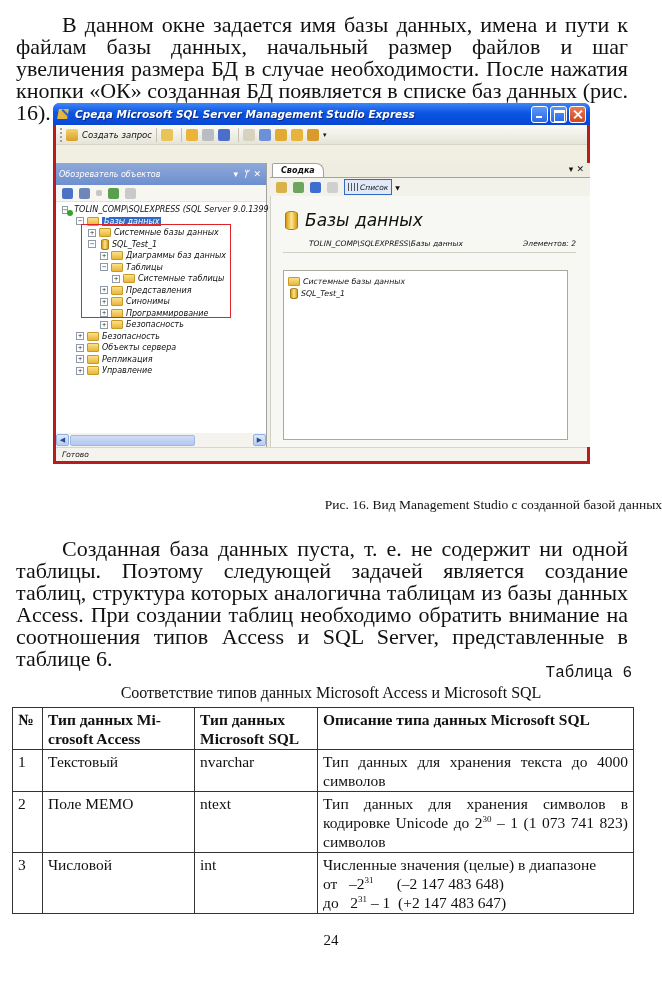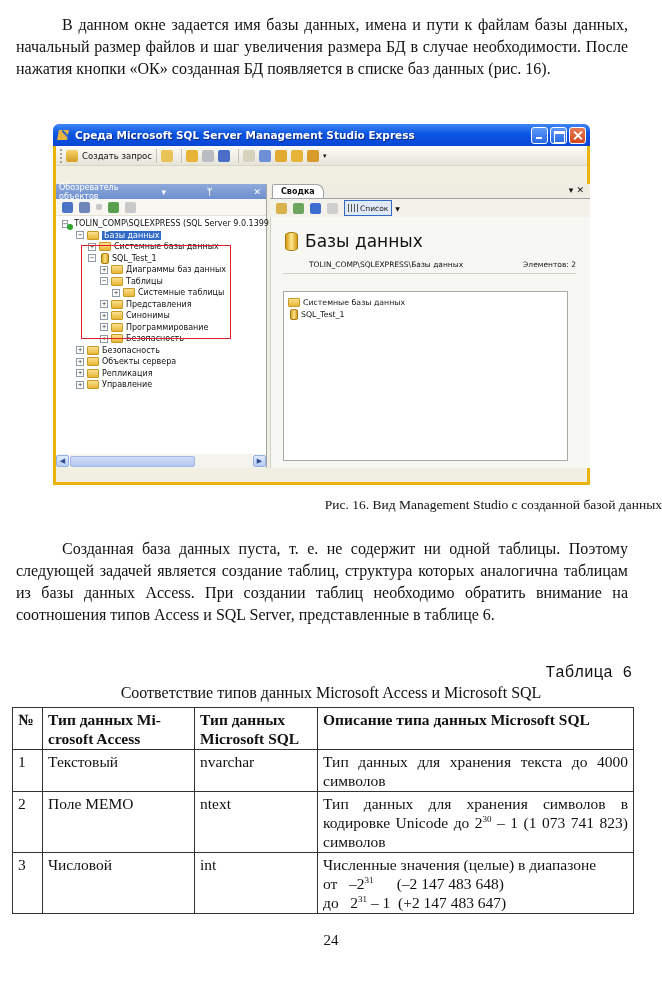--- a/index.html
+++ b/index.html
@@ -1,26 +1,26 @@
 <!DOCTYPE html>
 <html><head>
 <meta charset="utf-8">
 <style>
   * { box-sizing: border-box; margin: 0; padding: 0; }
   html, body { width: 662px; height: 990px; background: #ffffff; overflow: hidden; }
   body { position: relative; font-family: "Liberation Serif", serif; color: #111; }
 
-  .para { position: absolute; left: 16px; width: 612px; font-size: 16px; line-height: 22px; text-align: justify; }
+  .para { position: absolute; left: 16px; width: 612px; font-size: 22px; line-height: 22px; text-align: justify; }
   .para .indent { display: inline-block; width: 46px; }
   #para1 { top: 14px; }
   #para2 { top: 538px; }
 
   
-  .win { position: absolute; left: 53px; top: 124px; width: 537px; height: 361px; background: #eab308;
-         border-radius: 7px 7px 0 0; padding: 0 3px 3px 3px; font-family: "DejaVu Sans", sans-serif; }
+  .win { position: absolute; left: 53px; top: 103px; width: 537px; height: 361px; background: #b91c1c;
+         border-radius: 7px 7px 0 0; padding: 0 3px 3px 3px; font-family: "DejaVu Sans", sans-serif; font-style: italic; }
   .titlebar { height: 22px; display: flex; align-items: center; padding-left: 4px; color: #fff;
               background: linear-gradient(#3f86f5, #0b55e4 45%, #0846d3); border-radius: 6px 6px 0 0;
               margin: 0 -3px; padding-right: 4px; }
   .titlebar .app-icon { width: 14px; height: 14px; margin-right: 4px; position: relative; }
   .titlebar .app-icon::before { content: ""; position: absolute; left: 1px; top: 2px; width: 10px; height: 10px; background: #e7b43d; transform: skew(-10deg); }
   .titlebar .app-icon::after { content: ""; position: absolute; left: 4px; top: 5px; width: 9px; height: 2px; background: #2a64cf; transform: rotate(45deg); }
   .titlebar .title { font-size: 10.5px; font-weight: bold; text-shadow: 1px 1px #0a2b8a; flex: 1; white-space: nowrap; }
   .wbtn { width: 17px; height: 17px; border: 1px solid #fff; border-radius: 3px; margin-left: 2px; position: relative;
           background: linear-gradient(#5d98f7, #2a6ae8); }
   .wbtn.close { background: linear-gradient(#e57c54, #d1451e); }
@@ -35,21 +35,21 @@
   .menubar span { margin-right: 10px; }
   .toolbar { height: 20px; display: flex; align-items: center; font-size: 8.5px; padding-left: 4px; background: linear-gradient(#fbfbf8, #e6e4d8); border-bottom: 1px solid #d8d5c4; }
   .tb-grip { width: 3px; height: 14px; border-left: 2px dotted #a3a08d; margin-right: 3px; }
   .tb-sep { width: 1px; height: 14px; background: #c5c2b2; margin: 0 4px; }
   .tb-ic { width: 12px; height: 12px; margin-right: 4px; border-radius: 2px; }
   .tb-btn { display: flex; align-items: center; }
   .tb-btn .tb-ic { background: linear-gradient(#f5d36b, #d89e25); }
 
   
   .oe { position: absolute; left: 0; top: 38px; width: 211px; height: 284px; background: #fff; border-right: 1px solid #9fa3a8; }
-  .pane-head { height: 15px; background: linear-gradient(#8fa9d9, #6d8fd0); color: #fff; font-size: 8px; display: flex; align-items: center; padding-left: 3px; gap: 36px; }
+  .pane-head { height: 22px; background: linear-gradient(#8fa9d9, #6d8fd0); color: #fff; font-size: 8px; display: flex; align-items: center; padding-left: 3px; }
   .pane-head .t { flex: 1; }
   .pane-head .ctl { margin-right: 5px; font-size: 9px; font-weight: bold; }
   .oe-tools { height: 17px; display: flex; align-items: center; padding-left: 6px; border-bottom: 1px solid #e6e3d6; background: #f7f6f0; }
   .oe-tools .ti { width: 11px; height: 11px; margin-right: 6px; border-radius: 2px; }
   .tree { position: relative; font-size: 8px; padding-top: 2px; }
   .node { height: 11.5px; display: flex; align-items: center; white-space: nowrap; position: relative; }
   .exp { width: 8px; height: 8px; border: 1px solid #8e9aa8; font-size: 7px; line-height: 6px; text-align: center; color: #333; margin-right: 3px; background: #fff; font-family: "DejaVu Sans Mono", monospace; }
   .folder { width: 12px; height: 9px; background: linear-gradient(#fbe08e, #e8b636); border: 1px solid #c79a24; border-radius: 1px; margin-right: 3px; position: relative; }
   .dbicon { width: 8px; height: 11px; background: linear-gradient(90deg, #d6a01d, #fde38a 50%, #d6a01d); border: 1px solid #a87a12; border-radius: 4px/2px; margin-right: 3px; margin-left: 2px; }
   .srv { width: 11px; height: 11px; background: #d9b03d; border-radius: 2px; margin-right: 3px; position: relative; }
@@ -262,20 +262,23 @@
             <span>Системные базы данных</span>
           </div>
           <div class="lv-row">
             <span class="dbicon"></span>
             <span>SQL_Test_1</span>
           </div>
         </div>
       </div>
     </div>
 
+    <div class="statusbar">
+      <span>Готово</span>
+    </div>
   </div>
 </div>
 
 <div class="caption">Рис. 16. Вид Management Studio с созданной базой данных</div>
 
 <p class="para" id="para2"><span class="indent"></span><span>Созданная база данных пуста, т. е. не содержит ни одной таблицы. Поэтому следующей задачей является создание таблиц, структура которых аналогична таблицам из базы данных Access. При создании таблиц необходимо обратить внимание на соотношения типов Access и SQL Server, представленные в таблице 6.</span></p>
 
 <div class="tbl-label">Таблица 6</div>
 <div class="tbl-title">Соответствие типов данных Microsoft Access и Microsoft SQL</div>
 

